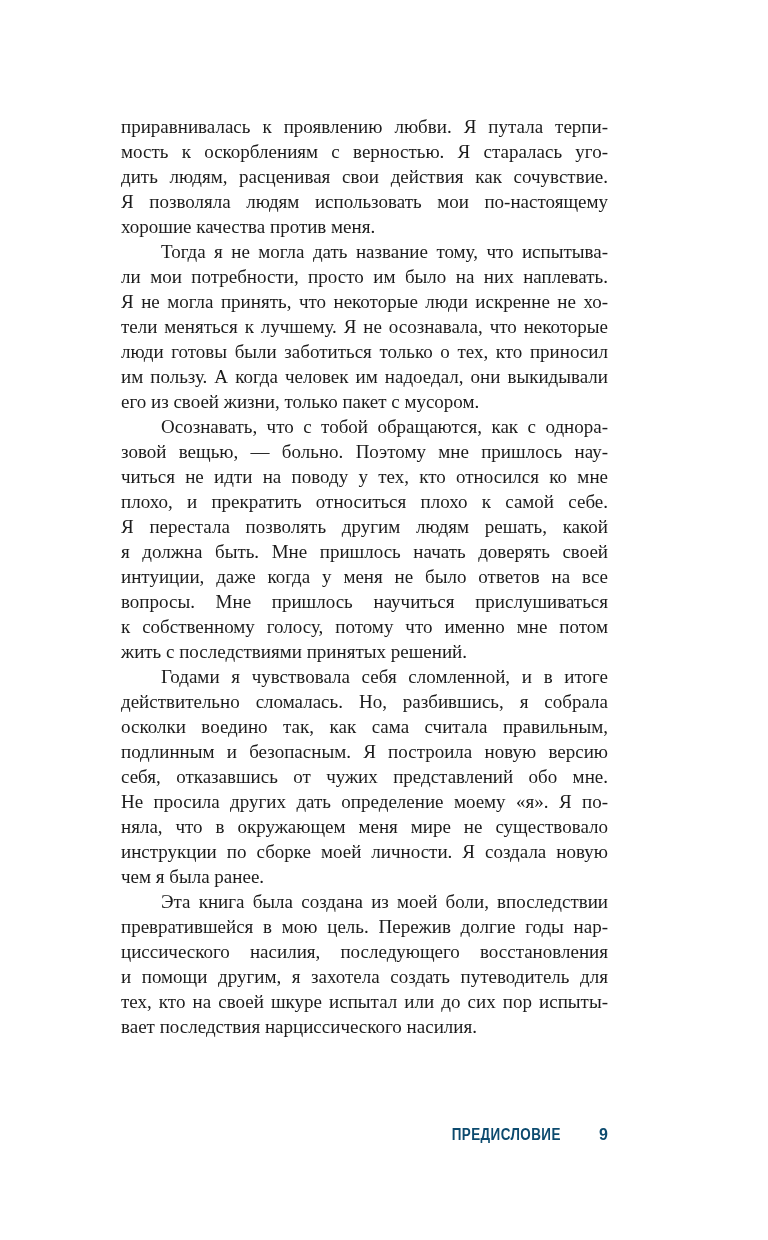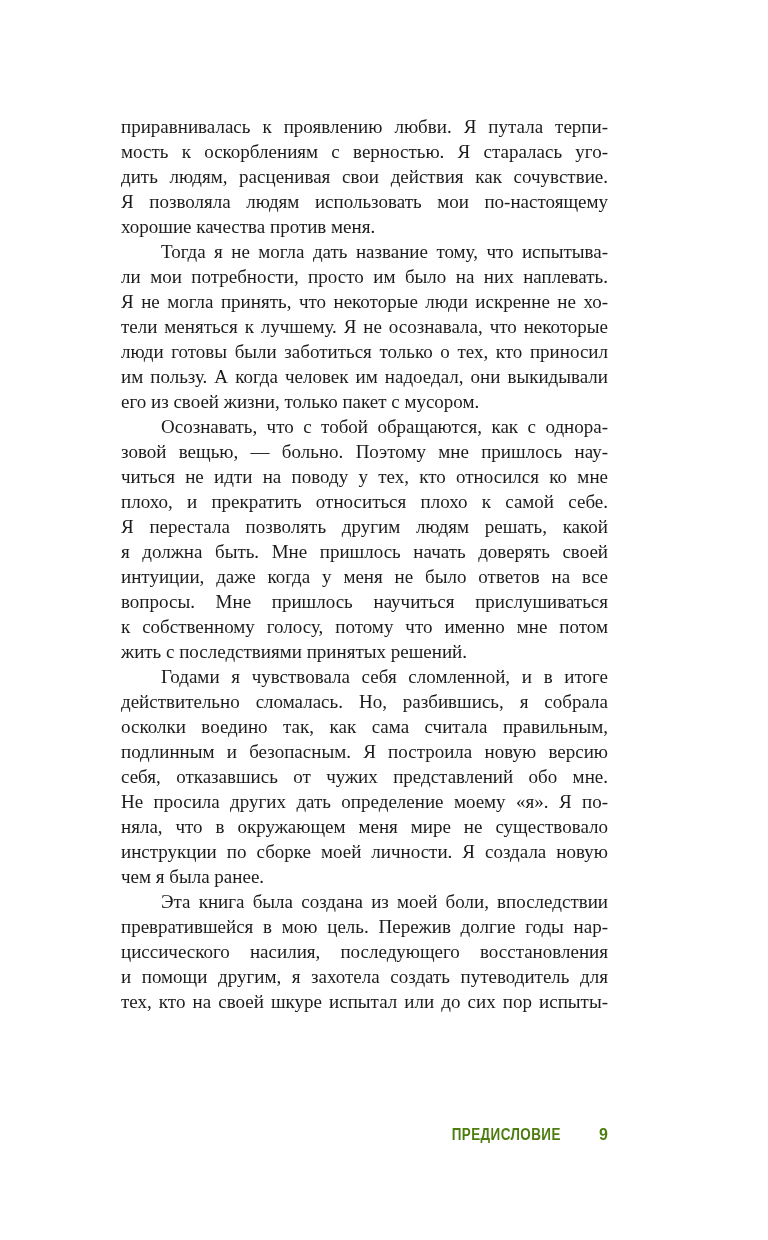--- a/index.html
+++ b/index.html
@@ -35,21 +35,21 @@
   }
   .footer {
     position: absolute;
     left: 101px;
     top: 1126px;
     width: 507px;
     text-align: right;
     font-family: "Liberation Sans", "DejaVu Sans", sans-serif;
     font-weight: 700;
     font-size: 16px;
-    color: #4d7c0f;
+    color: #0c4a6e;
     white-space: nowrap;
   }
   .footer .running-head {
     display: inline-block;
     transform: scaleX(0.84);
     transform-origin: right center;
     letter-spacing: 0.5px;
   }
   .footer .page-number {
     display: inline-block;
@@ -99,18 +99,19 @@
         <div class="line">няла, что в окружающем меня мире не существовало</div>
         <div class="line">инструкции по сборке моей личности. Я создала новую</div>
         <div class="line last">чем я была ранее.</div>
       </div>
       <div class="para">
         <div class="line indent">Эта книга была создана из моей боли, впоследствии</div>
         <div class="line">превратившейся в мою цель. Пережив долгие годы нар-</div>
         <div class="line">циссического насилия, последующего восстановления</div>
         <div class="line">и помощи другим, я захотела создать путеводитель для</div>
         <div class="line">тех, кто на своей шкуре испытал или до сих пор испыты-</div>
+        <div class="line last">вает последствия нарциссического насилия.</div>
       </div>
     </div>
   <div class="footer">
     <span class="running-head">ПРЕДИСЛОВИЕ</span><span class="page-number">9</span>
   </div>
 </div>
 
 </body></html>

